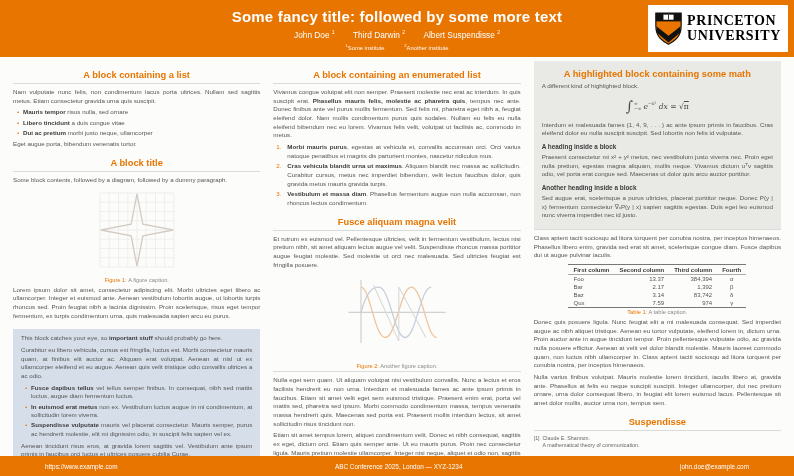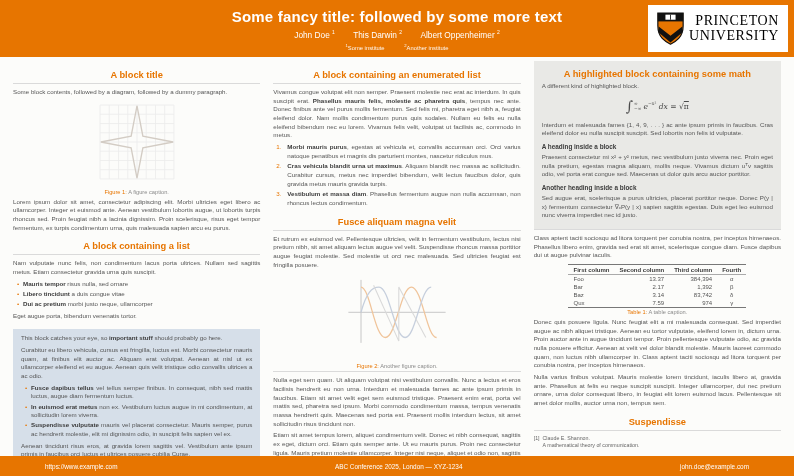--- a/index.html
+++ b/index.html
@@ -9,22 +9,22 @@
   .header{height:57px;background:#E77500;color:#fff;text-align:center;position:relative;}
   .title{font-size:15px;font-weight:bold;padding-top:8px;letter-spacing:.2px;text-align:center;}
   .authors{font-size:8.3px;margin-top:4px;}
   .authors .author{margin:0 8px;}
   .authors sup{font-size:5px;}
   .institutes{font-size:5.8px;margin-top:3px;opacity:.95;}
   .institutes .inst{margin:0 9px;}
   .institutes sup{font-size:4.2px;}
   .logo{position:absolute;top:5px;right:6px;width:140px;height:47px;background:#fff;
         display:flex;align-items:center;justify-content:center;gap:5px;}
-  .wordmark{font-family:"Liberation Serif",serif;color:#000;font-size:14px;font-weight:normal;
-            letter-spacing:.6px;line-height:1.04;text-align:right;}
+  .wordmark{font-family:"Liberation Serif",serif;color:#000;font-size:14px;font-weight:bold;
+            letter-spacing:.6px;line-height:1.04;text-align:left;}
   
   .cols{display:flex;gap:13px;padding:4px 13px 0;height:395px;box-sizing:border-box;}
   .col{flex:1;min-width:0;}
   .bt{color:#E77500;font-size:9.3px;text-align:center;margin:9px 0 3px;font-weight:bold;}
   .rule{border-bottom:1px solid #dadada;margin-bottom:4px;}
   p{font-size:6.2px;line-height:1.4;color:#555;text-align:justify;margin:3px 0;}
   b{color:#3b3b3b;}
   figure{margin:3px 0 2px;text-align:center;}
   figcaption{font-size:5.7px;color:#8a8a8a;margin-top:1px;text-align:center;}
   .cap-label{color:#E77500;}
@@ -64,22 +64,22 @@
 </style>
 </head>
 <body>
 
 <div class="poster">
 
   <header class="header">
     <div class="title">Some fancy title: followed by some more text</div>
     <div class="authors">
       <span class="author"><span>John Doe</span>&nbsp;<sup>1</sup></span>
-      <span class="author"><span>This Darwin</span>&nbsp;<sup>2</sup></span>
-      <span class="author"><span>Albert Oppenheimer</span>&nbsp;<sup>2</sup></span>
+      <span class="author"><span>Third Darwin</span>&nbsp;<sup>2</sup></span>
+      <span class="author"><span>Albert Suspendisse</span>&nbsp;<sup>2</sup></span>
     </div>
     <div class="institutes">
       <span class="inst"><sup>1</sup><span>Some institute</span></span>
       <span class="inst"><sup>2</sup><span>Another institute</span></span>
     </div>
     <div class="logo">
       <svg width="27" height="36" viewBox="0 0 32 40" aria-hidden="true">
         <path d="M1,1 h30 v15 c0,14 -9,19 -15,22 c-6,-3 -15,-8 -15,-22 Z" fill="#E77500" stroke="#111" stroke-width="1.4"></path>
         <path d="M1,1 h30 v10 H1 Z" fill="#111"></path>
         <rect x="10" y="3" width="12" height="6" fill="#fff"></rect>
@@ -90,51 +90,51 @@
         <div>PRINCETON</div>
         <div>UNIVERSITY</div>
       </div>
     </div>
   </header>
 
   <main class="cols">
 
     <section class="col">
       <div class="block">
+        <h2 class="bt">A block containing a list</h2>
+        <div class="rule"></div>
+        <p>Nam vulputate nunc felis, non condimentum lacus porta ultrices. Nullam sed sagittis metus. Etiam consectetur gravida urna quis suscipit.</p>
+        <ul class="blist">
+          <li><b>Mauris tempor</b><span> risus nulla, sed ornare</span></li>
+          <li><b>Libero tincidunt</b><span> a duis congue vitae</span></li>
+          <li><b>Dui ac pretium</b><span> morbi justo neque, ullamcorper</span></li>
+        </ul>
+        <p>Eget augue porta, bibendum venenatis tortor.</p>
+      </div>
+
+      <div class="block">
         <h2 class="bt">A block title</h2>
         <div class="rule"></div>
         <p>Some block contents, followed by a diagram, followed by a dummy paragraph.</p>
         <figure>
           <svg width="92" height="84" viewBox="0 0 100 100" aria-hidden="true">
             <g stroke="#ececec" stroke-width="1">
               <path d="M6,6 H94 M6,17 H94 M6,28 H94 M6,39 H94 M6,50 H94 M6,61 H94 M6,72 H94 M6,83 H94 M6,94 H94"></path>
               <path d="M6,6 V94 M17,6 V94 M28,6 V94 M39,6 V94 M50,6 V94 M61,6 V94 M72,6 V94 M83,6 V94 M94,6 V94"></path>
             </g>
             <path d="M50,7 L57,43 L93,50 L57,57 L50,93 L43,57 L7,50 L43,43 Z" fill="none" stroke="#d3ccc4" stroke-width="1.6"></path>
           </svg>
           <figcaption>
             <span class="cap-label">Figure 1:</span>
             <span>A figure caption.</span>
           </figcaption>
         </figure>
         <p>Lorem ipsum dolor sit amet, consectetur adipiscing elit. Morbi ultricies eget libero ac ullamcorper. Integer et euismod ante. Aenean vestibulum lobortis augue, ut lobortis turpis rhoncus sed. Proin feugiat nibh a lacinia dignissim. Proin scelerisque, risus eget tempor fermentum, ex turpis condimentum urna, quis malesuada sapien arcu eu purus.</p>
       </div>
 
-      <div class="block">
-        <h2 class="bt">A block containing a list</h2>
-        <div class="rule"></div>
-        <p>Nam vulputate nunc felis, non condimentum lacus porta ultrices. Nullam sed sagittis metus. Etiam consectetur gravida urna quis suscipit.</p>
-        <ul class="blist">
-          <li><b>Mauris tempor</b><span> risus nulla, sed ornare</span></li>
-          <li><b>Libero tincidunt</b><span> a duis congue vitae</span></li>
-          <li><b>Dui ac pretium</b><span> morbi justo neque, ullamcorper</span></li>
-        </ul>
-        <p>Eget augue porta, bibendum venenatis tortor.</p>
-      </div>
-
       <div class="hl-blue">
         <p><span>This block catches your eye, so </span><b>important stuff</b><span> should probably go here.</span></p>
         <p>Curabitur eu libero vehicula, cursus est fringilla, luctus est. Morbi consectetur mauris quam, at finibus elit auctor ac. Aliquam erat volutpat. Aenean at nisl ut ex ullamcorper eleifend et eu augue. Aenean quis velit tristique odio convallis ultrices a ac odio.</p>
         <ul class="blist">
           <li><b>Fusce dapibus tellus</b><span> vel tellus semper finibus. In consequat, nibh sed mattis luctus, augue diam fermentum luctus.</span></li>
           <li><b>In euismod erat metus</b><span> non ex. Vestibulum luctus augue in mi condimentum, at sollicitudin lorem viverra.</span></li>
           <li><b>Suspendisse vulputate</b><span> mauris vel placerat consectetur. Mauris semper, purus ac hendrerit molestie, elit mi dignissim odio, in suscipit felis sapien vel ex.</span></li>
         </ul>
         <p>Aenean tincidunt risus eros, at gravida lorem sagittis vel. Vestibulum ante ipsum primis in faucibus orci luctus et ultrices posuere cubilia Curae.</p>
       </div>

